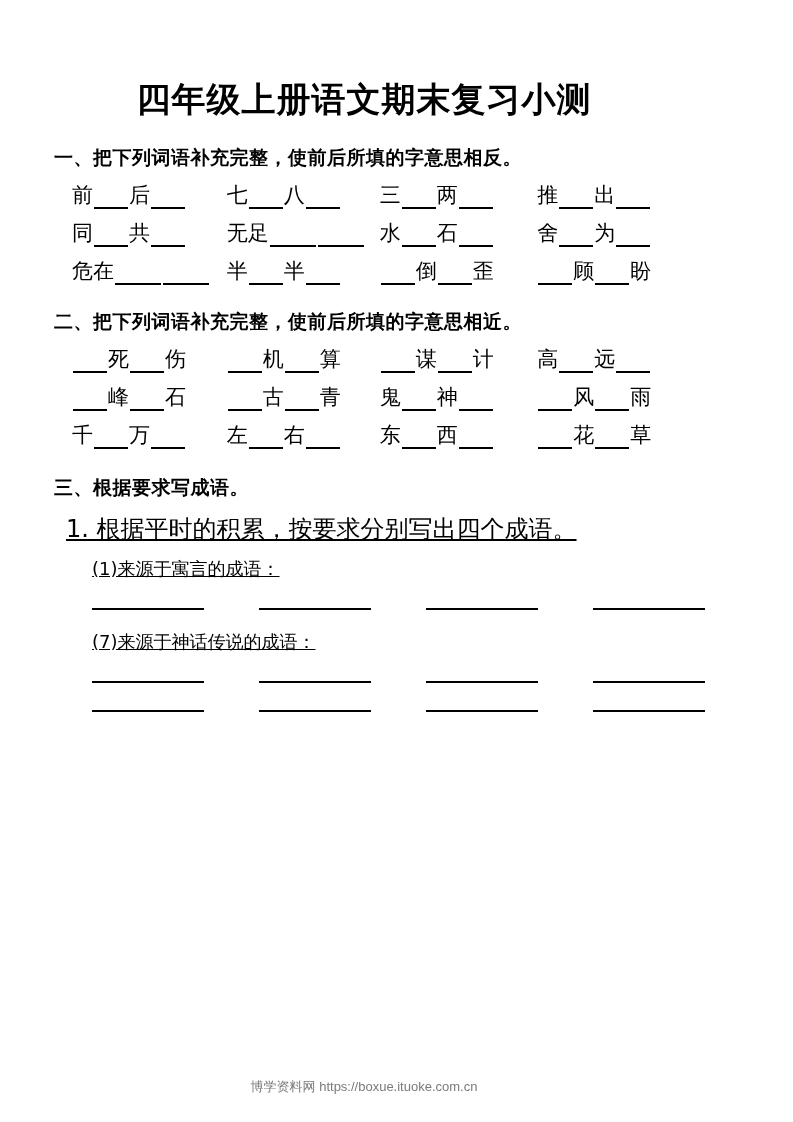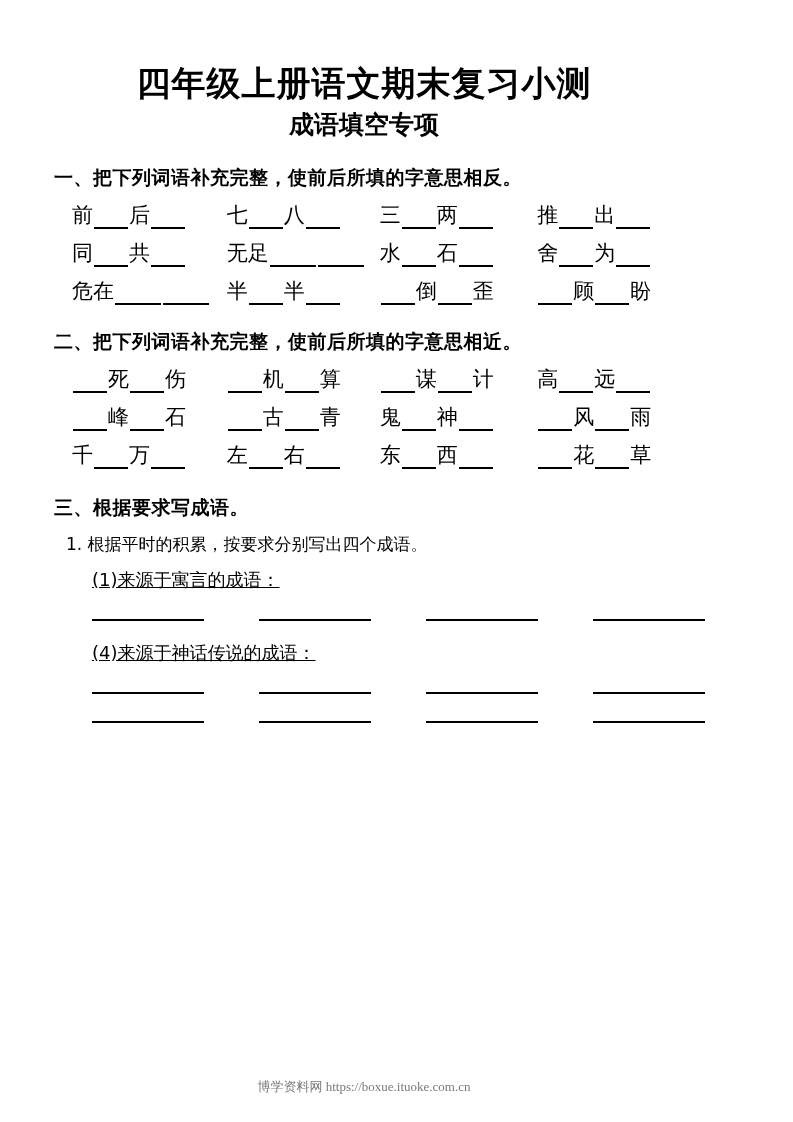--- a/index.html
+++ b/index.html
@@ -13,21 +13,21 @@
     font-family: "Liberation Serif", "DejaVu Serif", serif;
     color: #000000;
     position: relative;
     overflow: hidden;
   }
 
   .page {
     width: 728px;
     height: 1122px;
     box-sizing: border-box;
-    padding: 0 48px;
+    padding: 16px 48px;
     position: relative;
   }
 
   
   .title-main {
     text-align: center;
     font-size: 34px;
     font-weight: bold;
     letter-spacing: 1px;
     margin: 0;
@@ -88,23 +88,24 @@
   }
 
   
   .wc-1 { width: 170px; padding-left: 14px; }
   .wc-2 { width: 170px; padding-left: 12px; }
   .wc-3 { width: 178px; padding-left: 10px; }
   .wc-4 { width: 170px; padding-left: 8px; }
 
   
   .q-number {
-    font-size: 17px;
+    font-size: 24px;
     margin: 12px 0 12px 18px;
     font-family: "DejaVu Sans", "Liberation Sans", sans-serif;
+    text-decoration: underline;
   }
   .sub-item {
     margin-left: 44px;
     text-decoration: underline;
   }
   .sub-item-label {
     font-size: 18px;
     margin-bottom: 0px;
     font-family: "DejaVu Sans", "Liberation Sans", sans-serif;
   }
@@ -123,30 +124,29 @@
 
   
   .footer {
     position: absolute;
     left: 0;
     right: 0;
     bottom: 26px;
     text-align: center;
     font-size: 13px;
     color: #7a7a7a;
-    font-family: Liberation Serif, serif;
+    font-family: Liberation Sans, sans-serif;
   }
 </style>
 </head>
 <body>
 
 <div class="page">
 
   <h1 class="title-main">四年级上册语文期末复习小测</h1>
-  <h2 class="title-sub">成语填空专项</h2>
 
   <div class="section-heading">一、把下列词语补充完整，使前后所填的字意思相反。</div>
   <div class="word-grid" id="grid-1">
       <div class="word-row">
         <div class="word-cell wc-1">
           <span class="ch">前</span>
           <span class="bl"></span>
           <span class="ch">后</span>
           <span class="bl"></span>
         </div>
@@ -311,21 +311,21 @@
       <div class="sub-item">
         <div class="sub-item-label">(1)来源于寓言的成语：</div>
         <div class="answer-lines">
           <div class="answer-line"></div>
           <div class="answer-line"></div>
           <div class="answer-line"></div>
           <div class="answer-line"></div>
         </div>
       </div>
       <div class="sub-item">
-        <div class="sub-item-label">(4)来源于神话传说的成语：</div>
+        <div class="sub-item-label">(7)来源于神话传说的成语：</div>
         <div class="answer-lines">
           <div class="answer-line"></div>
           <div class="answer-line"></div>
           <div class="answer-line"></div>
           <div class="answer-line"></div>
         </div>
       </div>
       <div class="sub-item">
         <div class="answer-lines">
           <div class="answer-line"></div>

